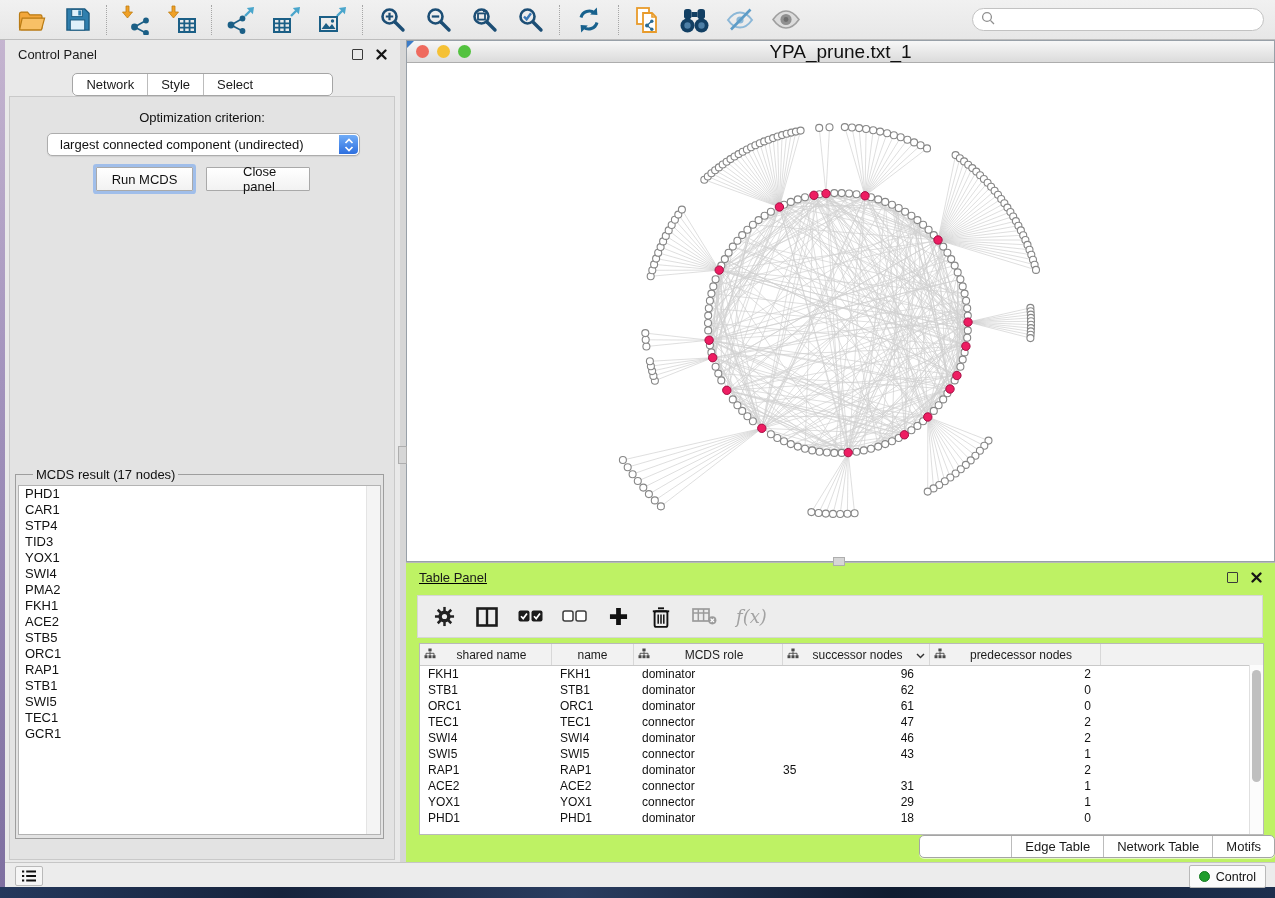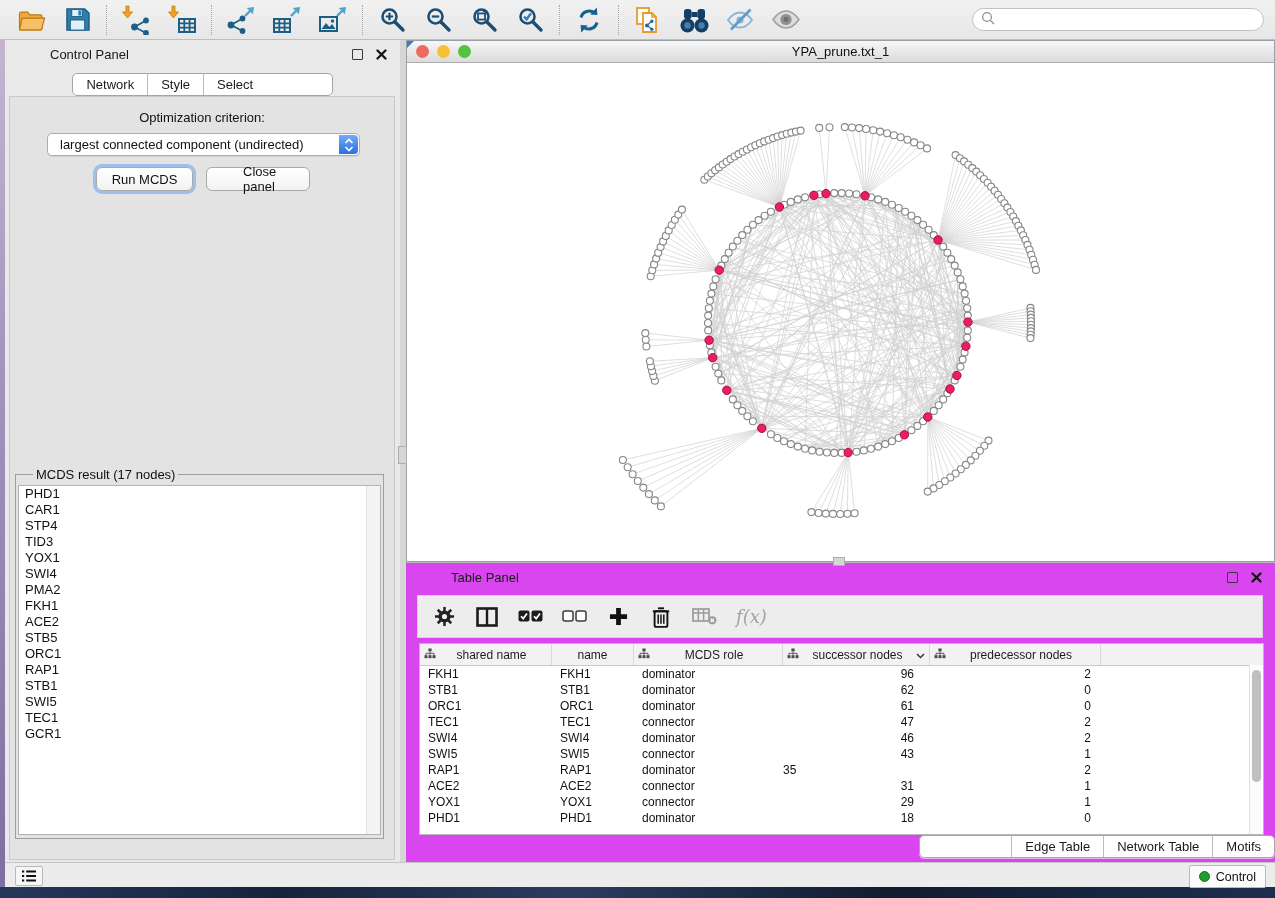--- a/index.html
+++ b/index.html
@@ -19,21 +19,21 @@
     background:linear-gradient(#f1f1f1,#e7e7e7);border-bottom:1px solid #bdbdbd;
     display:flex;align-items:center;padding-left:2px;z-index:5;}
   .tb-group{display:flex;align-items:center;gap:14px;padding:0 13px;}
   .tb-sep{width:0;height:30px;border-left:1px dotted #a6a6a6;}
   .tb-btn{width:32px;height:32px;display:flex;align-items:center;justify-content:center;cursor:default;}
   .search-wrap{position:absolute;right:11px;top:8px;width:292px;height:23px;box-sizing:border-box;
     border:1px solid #c2c2c2;border-radius:12px;background:#fff;display:flex;align-items:center;padding-left:8px;}
   .search-wrap input{border:none;outline:none;flex:1;font:12px "Liberation Sans",sans-serif;background:transparent;margin-left:5px;}
 
   
-  .panel-header{height:28px;display:flex;align-items:center;padding:0 13px;font-size:13px;color:#1a1a1a;margin-left:32px;}
+  .panel-header{height:28px;display:flex;align-items:center;padding:0 13px;font-size:13px;color:#1a1a1a;}
   .panel-header .spacer{flex:1;}
   .float-box{width:9px;height:9px;border:1.5px solid #3a3a3a;border-radius:1px;margin-right:13px;}
   .close-x{display:flex;align-items:center;}
 
   
   .seg-control{display:inline-flex;border:1px solid #a5a5a5;border-radius:5px;background:#fff;
     overflow:hidden;height:21px;font-size:13px;box-shadow:0 1px 0 rgba(255,255,255,.6);}
   .seg{padding:0 13px;display:flex;align-items:center;border-left:1px solid #bcbcbc;color:#1a1a1a;white-space:nowrap;}
   .seg:first-child{border-left:none;}
   .seg.active{background:linear-gradient(#5fa5f4,#2b73dc);color:#fff;border-left-color:#2b73dc;margin-top:43px;}
@@ -44,21 +44,21 @@
   .cp-tabs{position:absolute;left:0;top:33px;width:100%;display:flex;justify-content:center;border-radius:7px;}
   .cp-content{position:absolute;left:4px;right:5px;top:56px;bottom:2px;background:#e3e3e3;
     border:1px solid #c9c9c9;}
   .opt-label{position:absolute;left:0;top:13px;width:100%;text-align:center;font-size:13px;color:#111;}
   .select-box{position:absolute;left:37px;top:36px;width:313px;height:23px;box-sizing:border-box;
     background:#fff;border:1px solid #adadad;border-radius:5px;display:flex;align-items:center;
     font-size:13px;color:#111;padding-left:12px;box-shadow:0 1px 1px rgba(0,0,0,.08);}
   .select-box .stepper{position:absolute;right:1px;top:1px;bottom:1px;width:19px;border-radius:0 4px 4px 0;
     background:linear-gradient(#70acf7,#2d6fdf);display:flex;align-items:center;justify-content:center;}
   .cp-btn{position:absolute;top:70px;height:24px;box-sizing:border-box;background:linear-gradient(#ffffff,#f2f2f2);
-    border:1px solid #a9a9a9;border-radius:6px;font-size:13px;color:#111;
+    border:1px solid #a9a9a9;border-radius:1px;font-size:13px;color:#111;
     display:flex;align-items:center;justify-content:center;}
   .btn-run{left:86px;width:97px;box-shadow:0 0 0 3px rgba(106,160,240,.55);}
   .btn-close{left:196px;width:104px;padding-left:36px;}
   .mcds-fieldset{position:absolute;left:5px;top:370px;width:369px;height:372px;box-sizing:border-box;
     border:1px solid #9e9e9e;margin:0;padding:0;}
   .mcds-fieldset legend{font-size:13px;color:#111;padding:0 3px;margin-left:17px;}
   .mcds-list{position:absolute;left:2px;right:2px;top:3px;bottom:3px;background:#fff;
     border:1px solid #b3b3b3;overflow:hidden;}
   .mcds-list .track{position:absolute;right:0;top:0;bottom:0;width:13px;background:#f4f4f4;border-left:1px solid #e4e4e4;}
   .mcds-item{font-size:13px;line-height:16px;color:#111;padding-left:6px;}
@@ -69,28 +69,28 @@
   .h-grip{position:absolute;left:833px;top:557px;width:10px;height:7px;background:#d6d6d6;
     border:1px solid #aeaeae;z-index:4;}
 
   
   .network-view{position:absolute;left:406px;top:40px;width:869px;height:522px;box-sizing:border-box;
     background:#fff;border:1px solid #98a0a8;z-index:2;}
   .corner-mark{position:absolute;left:0;top:0;width:0;height:0;
     border-top:7px solid #3c7cc8;border-right:7px solid transparent;z-index:3;}
   .nv-titlebar{position:relative;height:21px;background:linear-gradient(#f7f7f7,#dbdbdb);
     border-bottom:1px solid #adadad;display:flex;align-items:center;justify-content:center;
-    font-size:13px;color:#111;}
+    font-size:19px;color:#111;}
   .traffic{position:absolute;left:9px;top:4px;display:flex;gap:8px;}
   .light{width:13px;height:13px;border-radius:50%;}
   .nv-canvas{position:absolute;left:0;top:22px;right:0;bottom:0;}
 
   
-  .table-panel{position:absolute;left:406px;top:562px;width:869px;height:300px;background:#d946ef;
-    box-sizing:border-box;border-top:1px solid #b9b9b9;z-index:2;}
+  .table-panel{position:absolute;left:406px;top:562px;width:869px;height:300px;background:#bef264;
+    box-sizing:border-box;border-top:1px solid #b9b9b9;z-index:2;text-decoration:underline;}
   .tp-toolbar{position:absolute;left:11px;top:32px;width:846px;height:43px;box-sizing:border-box;
     background:#ededed;border:1px solid #d6d6d6;display:flex;align-items:center;gap:19px;padding-left:14px;}
   .tt-btn{display:flex;align-items:center;justify-content:center;min-width:24px;height:26px;}
   .tt-btn .fx{font-family:"DejaVu Serif","Liberation Serif",serif;font-style:italic;font-size:18px;color:#a2a2a2;}
   .tp-table{position:absolute;left:13px;top:80px;width:845px;height:192px;box-sizing:border-box;
     background:#fff;border:1px solid #b9b9b9;overflow:hidden;}
   .thead{display:flex;height:21px;background:#f2f2f2;border-bottom:1px solid #c9c9c9;}
   .th{display:flex;align-items:center;font-size:12px;color:#1c1c1c;box-sizing:border-box;
     border-right:1px solid #d8d8d8;padding:0 4px;}
   .th .lbl{flex:1;text-align:center;}

